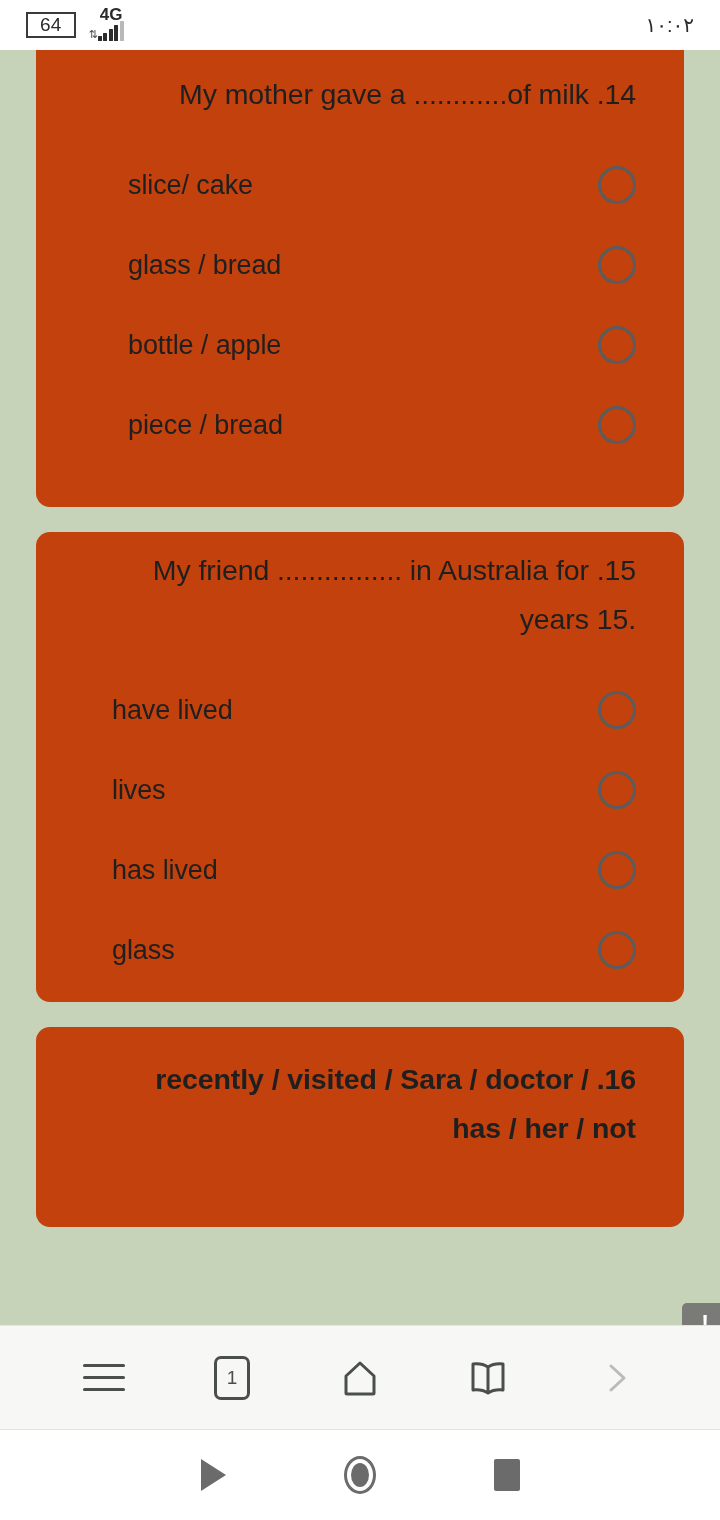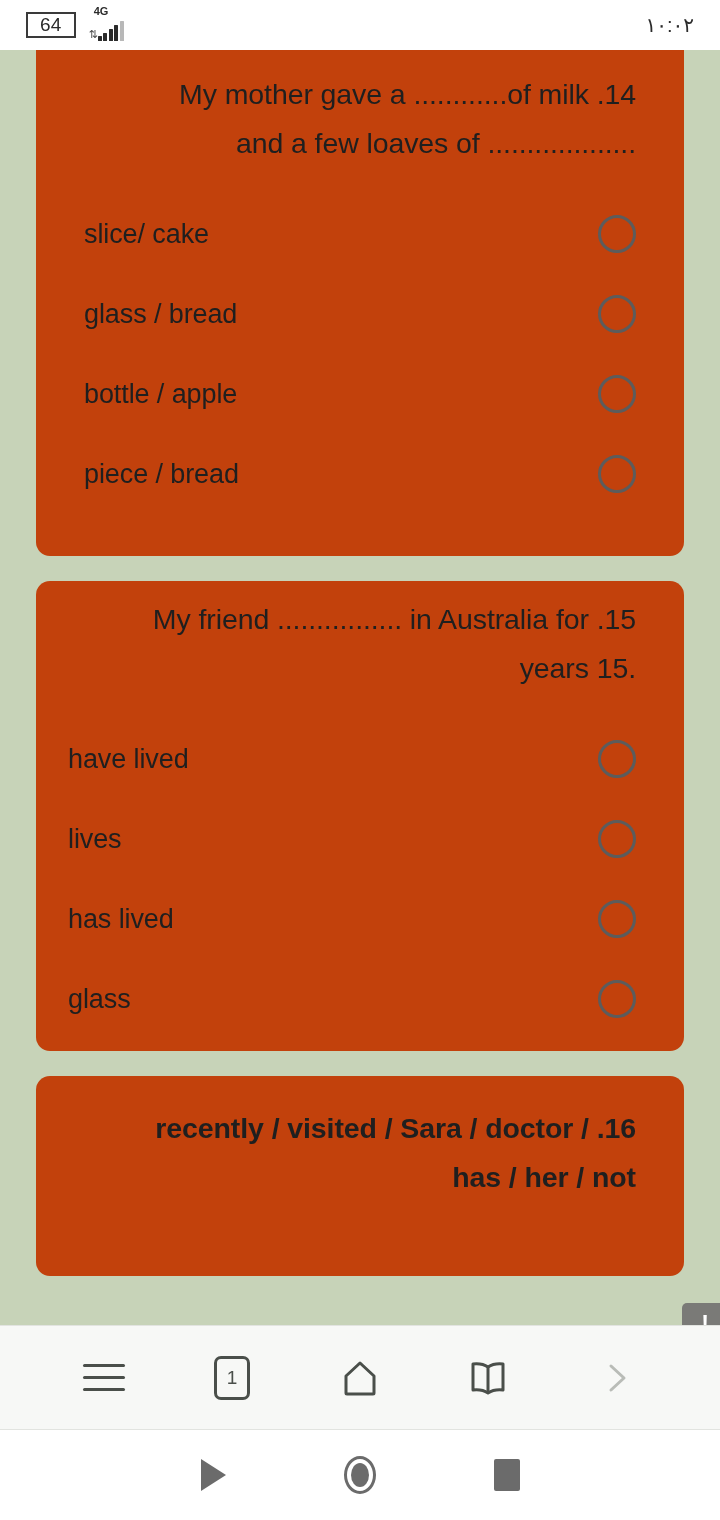--- a/index.html
+++ b/index.html
@@ -25,22 +25,22 @@
   }
   .status-left { display:flex; align-items:center; gap:13px; }
   .battery-pill {
     border:2px solid #3a3a3a; border-radius:0;
     padding:1px 12px 2px;
     font-size:19px; line-height:1; color:#2b2b2b;
     font-weight:400; letter-spacing:.3px;
   }
   .signal-wrap { display:flex; align-items:flex-end; gap:1px; position:relative; padding-top:2px; }
   .net-label {
-    position:absolute; top:-4px; left:5px;
-    font-size:11px; font-weight:700; color:#2b2b2b; line-height:1;
+    position:absolute; top:-4px; left:11px;
+    font-size:17px; font-weight:700; color:#2b2b2b; line-height:1;
   }
   .data-arrows { font-size:11px; color:#4a4a4a; line-height:1; margin-bottom:1px; letter-spacing:-1px; }
   .bars { display:flex; align-items:flex-end; gap:1.5px; margin-top:9px; }
   .bars i { display:block; width:4px; background:#2b2b2b; border-radius:.5px; }
   .bars i:nth-child(1){ height:5px; }
   .bars i:nth-child(2){ height:8px; }
   .bars i:nth-child(3){ height:12px; }
   .bars i:nth-child(4){ height:16px; }
   .bars i:nth-child(5){ height:20px; background:#b8b8b8; }
   .status-spacer { flex:1; }
@@ -70,21 +70,21 @@
   .q-text {
     text-align:right;
     direction:rtl;
     font-size:28.5px;
     line-height:1.72;
     color:#1f1f1f;
     padding-top:14px;
     letter-spacing:-.1px;
   }
 
-  .options { margin-top:26px; padding-bottom:12px; }
+  .options { margin-top:26px; padding-bottom:12px;margin-left:44px; }
   .option-row {
     display:flex; flex-direction:row; align-items:center;
     justify-content:flex-start;
     gap:26px;
     height:80px;
   }
   .radio {
     flex:0 0 auto;
     width:38px; height:38px; border-radius:50%;
     border:3px solid #5c5c5c;
@@ -188,21 +188,20 @@
     </div>
     <div class="status-spacer"></div>
     <div class="status-clock">١٠:٠٢</div>
   </div>
 
   <div class="web-view">
 
     <div class="card card--clipped-top">
       <div class="q-text">
         <div>My mother gave a ............of milk .14</div>
-        <div>................... and a few loaves of</div>
       </div>
       <div class="options">
         <div class="option-row">
           <span class="radio"></span>
           <span class="option-label">slice/ cake</span>
         </div>
         <div class="option-row">
           <span class="radio"></span>
           <span class="option-label">glass / bread</span>
         </div>

